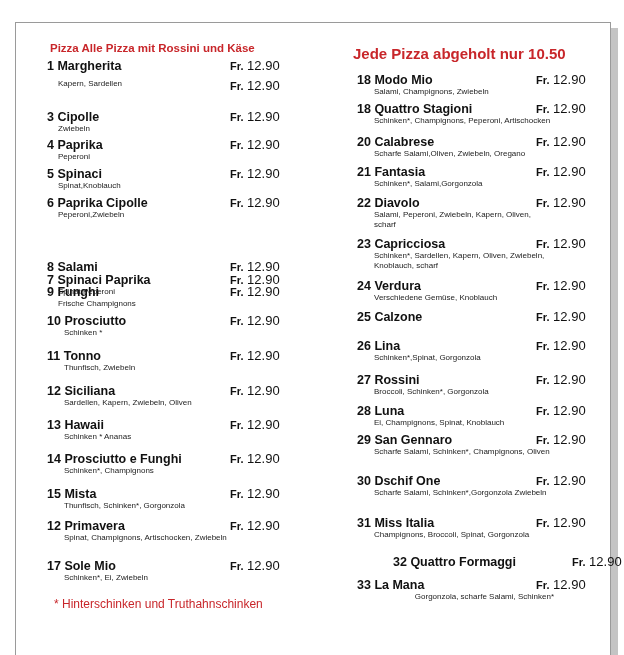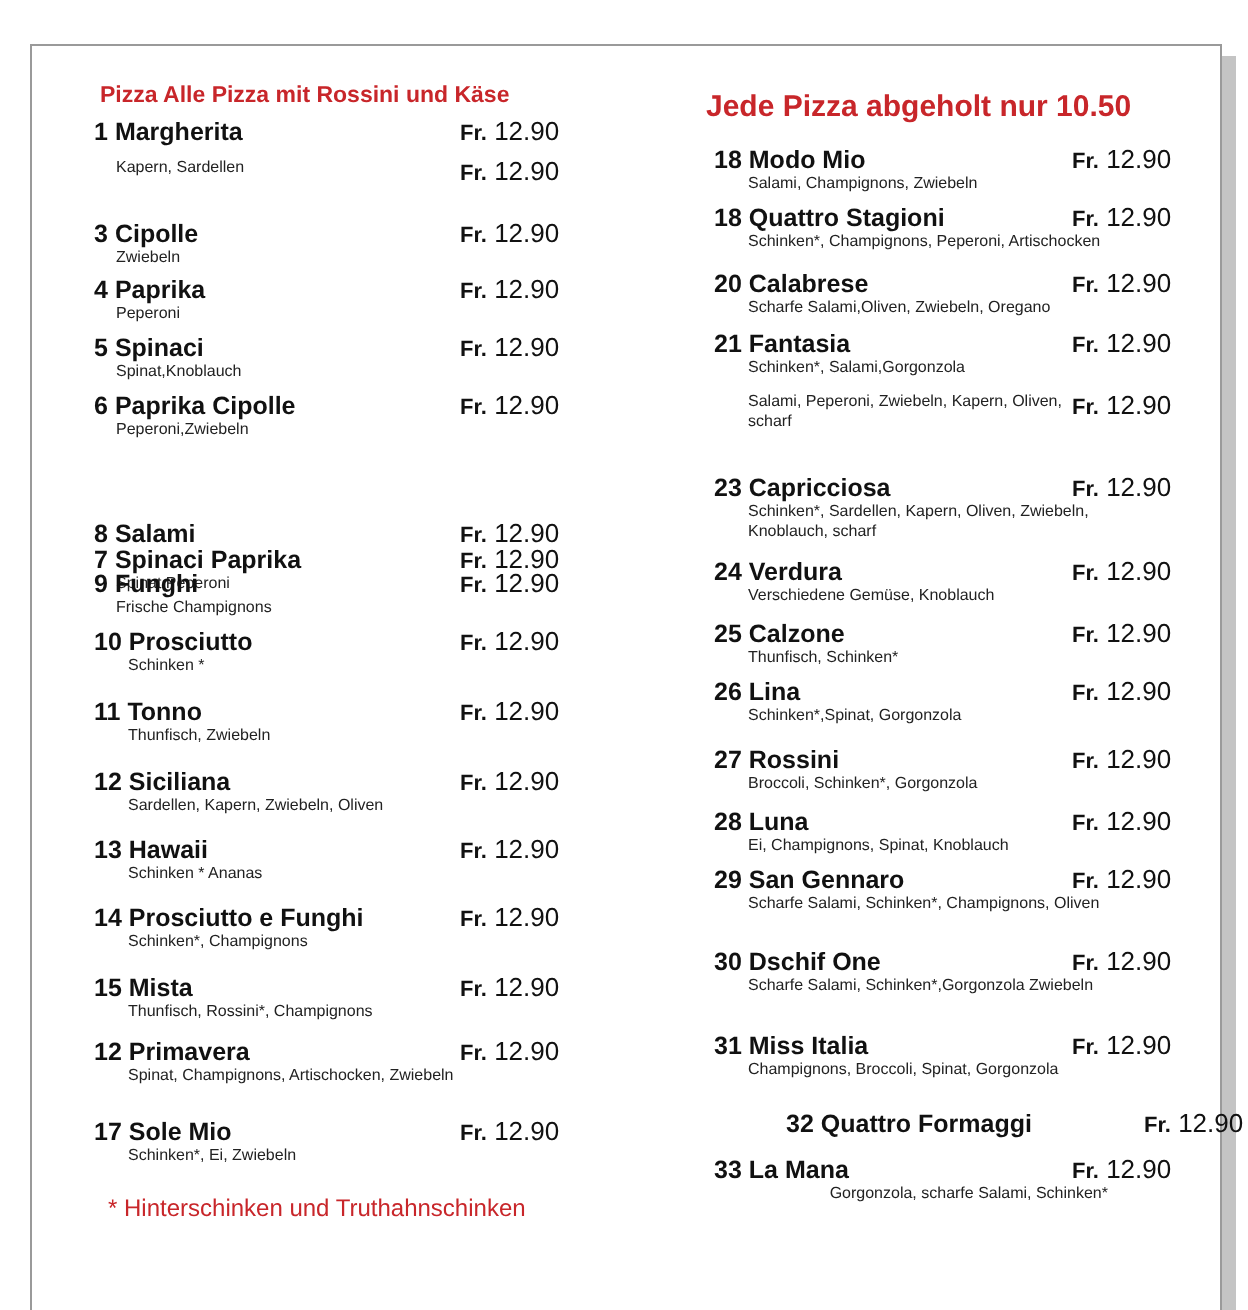--- a/index.html
+++ b/index.html
@@ -89,21 +89,21 @@
           <div class="desc" style="padding-left: 17px; width: 170px;">Schinken * Ananas</div>
           <div class="price" style="left: 183px;"><span class="cur">Fr.</span> <span>12.90</span></div>
         </div>
         <div class="item" style="left: 31px; top: 429px; width: 243px;">
           <div class="name"><span>14</span> <span>Prosciutto e Funghi</span></div>
           <div class="desc" style="padding-left: 17px; width: 170px;">Schinken*, Champignons</div>
           <div class="price" style="left: 183px;"><span class="cur">Fr.</span> <span>12.90</span></div>
         </div>
         <div class="item" style="left: 31px; top: 464px; width: 243px;">
           <div class="name"><span>15</span> <span>Mista</span></div>
-          <div class="desc" style="padding-left: 17px; width: 170px;">Thunfisch, Rossini*, Champignons</div>
+          <div class="desc" style="padding-left: 17px; width: 170px;">Thunfisch, Schinken*, Gorgonzola</div>
           <div class="price" style="left: 183px;"><span class="cur">Fr.</span> <span>12.90</span></div>
         </div>
         <div class="item" style="left: 31px; top: 496px; width: 243px;">
           <div class="name"><span>12</span> <span>Primavera</span></div>
           <div class="desc" style="padding-left: 17px; width: 170px;">Spinat, Champignons, Artischocken, Zwiebeln</div>
           <div class="price" style="left: 183px;"><span class="cur">Fr.</span> <span>12.90</span></div>
         </div>
         <div class="item" style="left: 31px; top: 536px; width: 243px;">
           <div class="name"><span>17</span> <span>Sole Mio</span></div>
           <div class="desc" style="padding-left: 17px; width: 170px;">Schinken*, Ei, Zwiebeln</div>
@@ -132,36 +132,36 @@
           <div class="name"><span>20</span> <span>Calabrese</span></div>
           <div class="desc" style="padding-left: 17px; width: 180px;">Scharfe Salami,Oliven, Zwiebeln, Oregano</div>
           <div class="price" style="left: 179px;"><span class="cur">Fr.</span> <span>12.90</span></div>
         </div>
         <div class="item" style="left: 41px; top: 142px; width: 239px;">
           <div class="name"><span>21</span> <span>Fantasia</span></div>
           <div class="desc" style="padding-left: 17px; width: 180px;">Schinken*, Salami,Gorgonzola</div>
           <div class="price" style="left: 179px;"><span class="cur">Fr.</span> <span>12.90</span></div>
         </div>
         <div class="item" style="left: 41px; top: 173px; width: 239px;">
+          <div class="name"><span>22</span> <span>Diavolo</span></div>
           <div class="desc" style="padding-left: 17px; width: 180px;">Salami, Peperoni, Zwiebeln, Kapern, Oliven, scharf</div>
           <div class="price" style="left: 179px;"><span class="cur">Fr.</span> <span>12.90</span></div>
         </div>
         <div class="item" style="left: 41px; top: 214px; width: 239px;">
           <div class="name"><span>23</span> <span>Capricciosa</span></div>
           <div class="desc" style="padding-left: 17px; width: 180px;">Schinken*, Sardellen, Kapern, Oliven, Zwiebeln, Knoblauch, scharf</div>
           <div class="price" style="left: 179px;"><span class="cur">Fr.</span> <span>12.90</span></div>
         </div>
         <div class="item" style="left: 41px; top: 256px; width: 239px;">
           <div class="name"><span>24</span> <span>Verdura</span></div>
           <div class="desc" style="padding-left: 17px; width: 180px;">Verschiedene Gemüse, Knoblauch</div>
           <div class="price" style="left: 179px;"><span class="cur">Fr.</span> <span>12.90</span></div>
         </div>
         <div class="item" style="left: 41px; top: 287px; width: 239px;">
           <div class="name"><span>25</span> <span>Calzone</span></div>
-          <div class="desc" style="padding-left: 17px; width: 180px;">Thunfisch, Schinken*</div>
           <div class="price" style="left: 179px;"><span class="cur">Fr.</span> <span>12.90</span></div>
         </div>
         <div class="item" style="left: 41px; top: 316px; width: 239px;">
           <div class="name"><span>26</span> <span>Lina</span></div>
           <div class="desc" style="padding-left: 17px; width: 180px;">Schinken*,Spinat, Gorgonzola</div>
           <div class="price" style="left: 179px;"><span class="cur">Fr.</span> <span>12.90</span></div>
         </div>
         <div class="item" style="left: 41px; top: 350px; width: 239px;">
           <div class="name"><span>27</span> <span>Rossini</span></div>
           <div class="desc" style="padding-left: 17px; width: 180px;">Broccoli, Schinken*, Gorgonzola</div>

